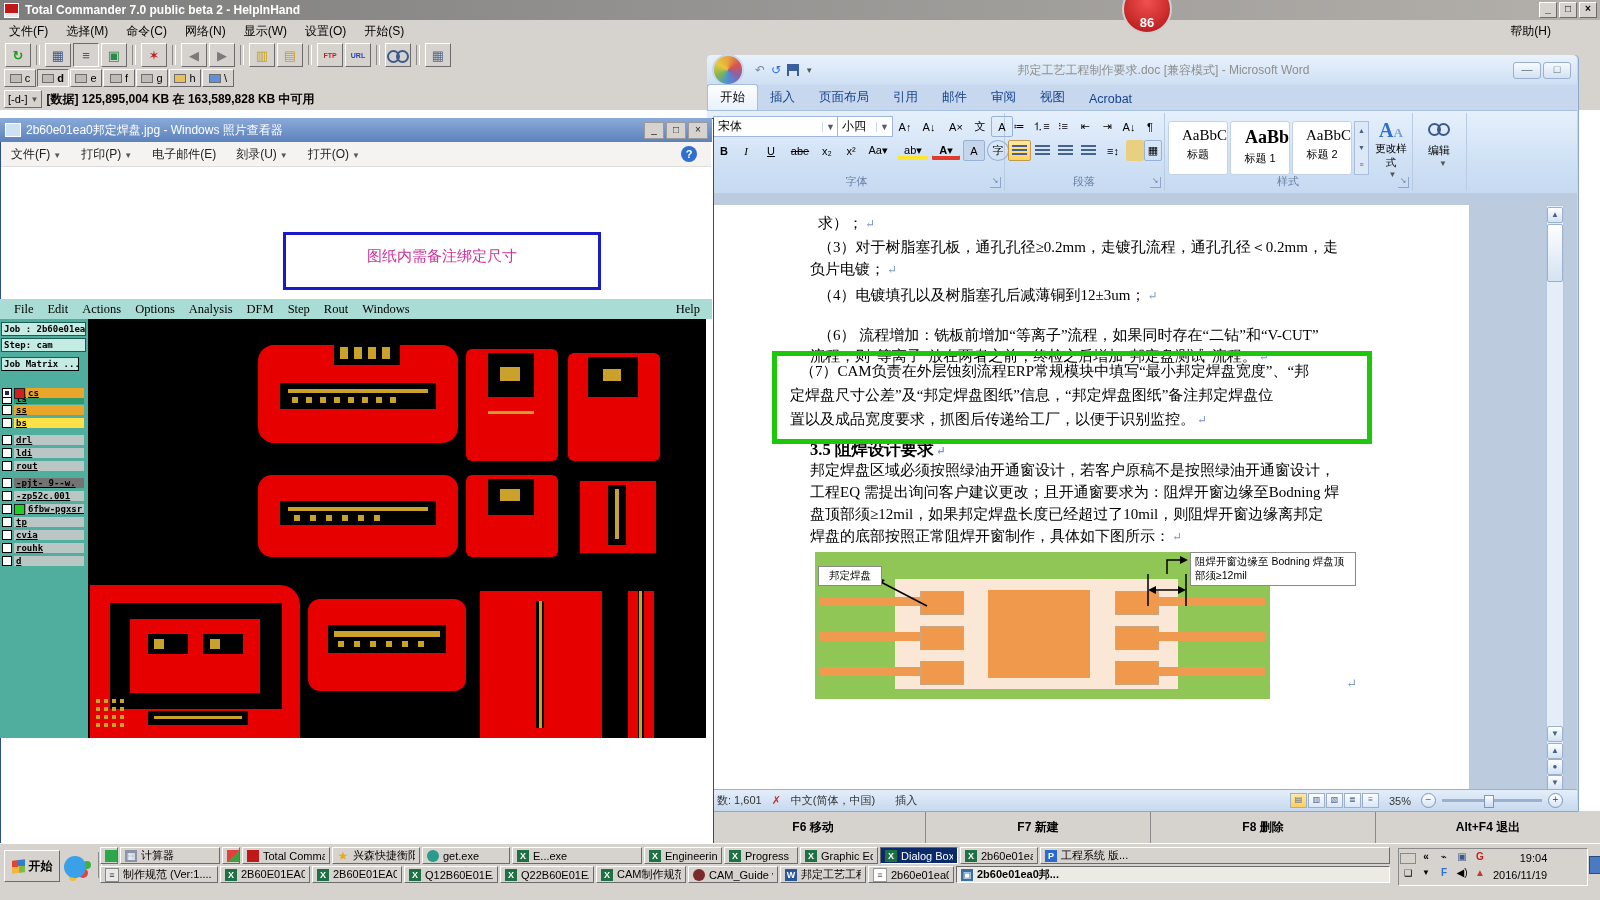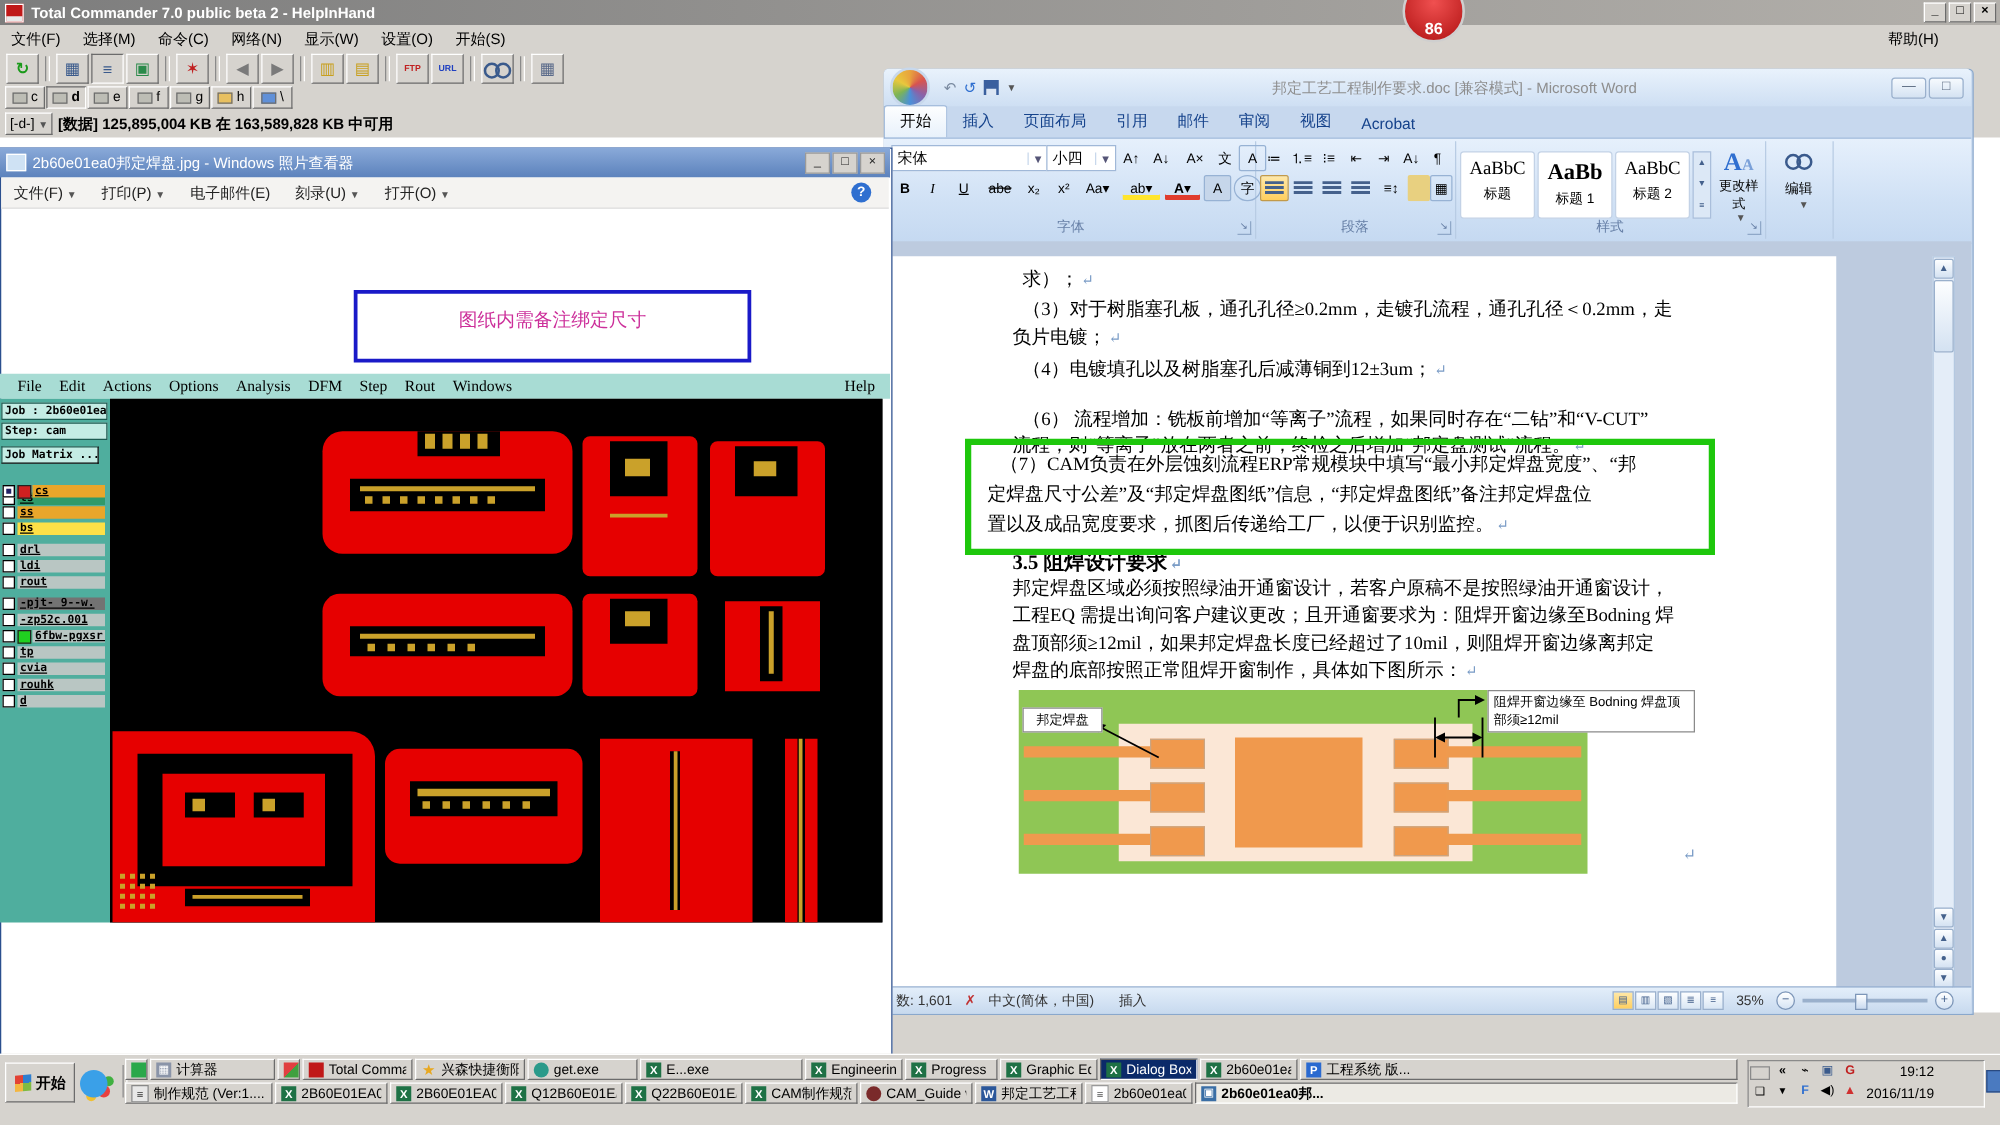--- a/index.html
+++ b/index.html
@@ -67,21 +67,21 @@
   .combo i{margin-left:auto;font-style:normal;color:#557;font-size:9px;padding:0 3px;border-left:1px solid #c8d8ec;}
   .rb{position:absolute;height:19px;display:flex;align-items:center;justify-content:center;
     font-size:11px;border:1px solid transparent;border-radius:2px;}
   .hl{box-shadow:inset 0 -4px 0 #ffe52e;}
   .fc{box-shadow:inset 0 -4px 0 #e03c2e;}
   .shaded{background:#c6d6ea;border:1px solid #97b2d4;}
   .stripe{width:15px;height:11px;background:repeating-linear-gradient(#45618c 0 2px,transparent 2px 4px);}
   .al-active{background:linear-gradient(#ffe8a8,#ffcf5e);border:1px solid #c29a4a;border-radius:2px;}
   .scard{position:absolute;top:8px;width:58px;height:52px;background:#fff;border:1px solid #c3d2e6;
     border-radius:3px;text-align:center;}
-  .scard .p{font-family:"Liberation Serif","DejaVu Serif",serif;font-size:15px;margin-top:5px;}
+  .scard .p{font-family:"Liberation Serif","DejaVu Serif",serif;font-size:15px;margin-top:5px;text-align:right;}
   .scard .n{font-size:11px;margin-top:3px;}
   .binoc{width:22px;height:10px;position:relative;}
   .binoc::before,.binoc::after{content:"";position:absolute;top:0;width:9px;height:9px;border:2px solid #3a5a8c;border-radius:50%;}
   .binoc::before{left:0}.binoc::after{right:0}
   .docarea{left:707px;top:193px;width:870px;height:597px;background:#bdcbdf;z-index:11;}
   .page{left:707px;top:205px;width:762px;height:585px;background:#fff;z-index:11;}
   .docline{position:absolute;z-index:12;font-size:15px;white-space:nowrap;
     font-family:"Liberation Serif","DejaVu Serif",serif;}
   .pm::after{content:"↵";color:#7a9cc6;font-size:12px;margin-left:2px;}
   .selbox{left:772px;top:351px;width:590px;height:83px;border:5px solid #1ec70c;z-index:13;}
@@ -256,20 +256,26 @@
   <div class="abs tc-driveinfo">
     <span class="dbtn out" style="margin:0 4px">
         <span>[-d-]</span>
         <span class="caret">▼</span>
       </span>
     <b>[数据] 125,895,004 KB 在 163,589,828 KB 中可用</b>
   </div>
 
   <div class="abs tc-body"></div>
 
+  <div class="abs fkeybar">
+    <span class="fkey">F6 移动</span>
+    <span class="fkey">F7 新建</span>
+    <span class="fkey">F8 删除</span>
+    <span class="fkey">Alt+F4 退出</span>
+  </div>
 
   <div class="abs word"></div>
 
   <div class="abs w-title">
     <span class="orb"></span>
     <span class="qat">
       <span>↶</span>
       <span style="color:#2f6fd0">↺</span>
       <span class="floppy"></span>
       <span class="caret">▼</span>
@@ -769,20 +775,20 @@
       </div>
       <div style="display:flex;flex-direction:column">
         <span class="trico" style="color:#3a5a8c">▣</span>
         <span class="trico">◀)</span>
       </div>
       <div style="display:flex;flex-direction:column">
         <span class="trico" style="color:#c02020;font-weight:bold">G</span>
         <span class="trico" style="color:#d03030">▲</span>
       </div>
       <div class="clockcol">
-        <div>19:12</div>
+        <div>19:04</div>
         <div>2016/11/19</div>
       </div>
     </div>
     <div style="position:absolute;left:1589px;top:12px;width:11px;height:16px;background:#4a7ac0;border:1px solid #2a4a80"></div>
   </div>
 
 </div>
 
 </body></html>

